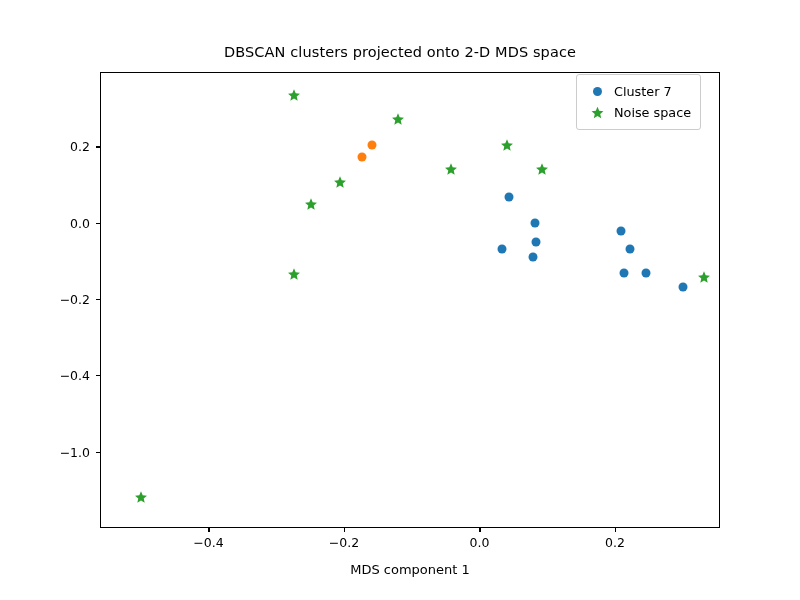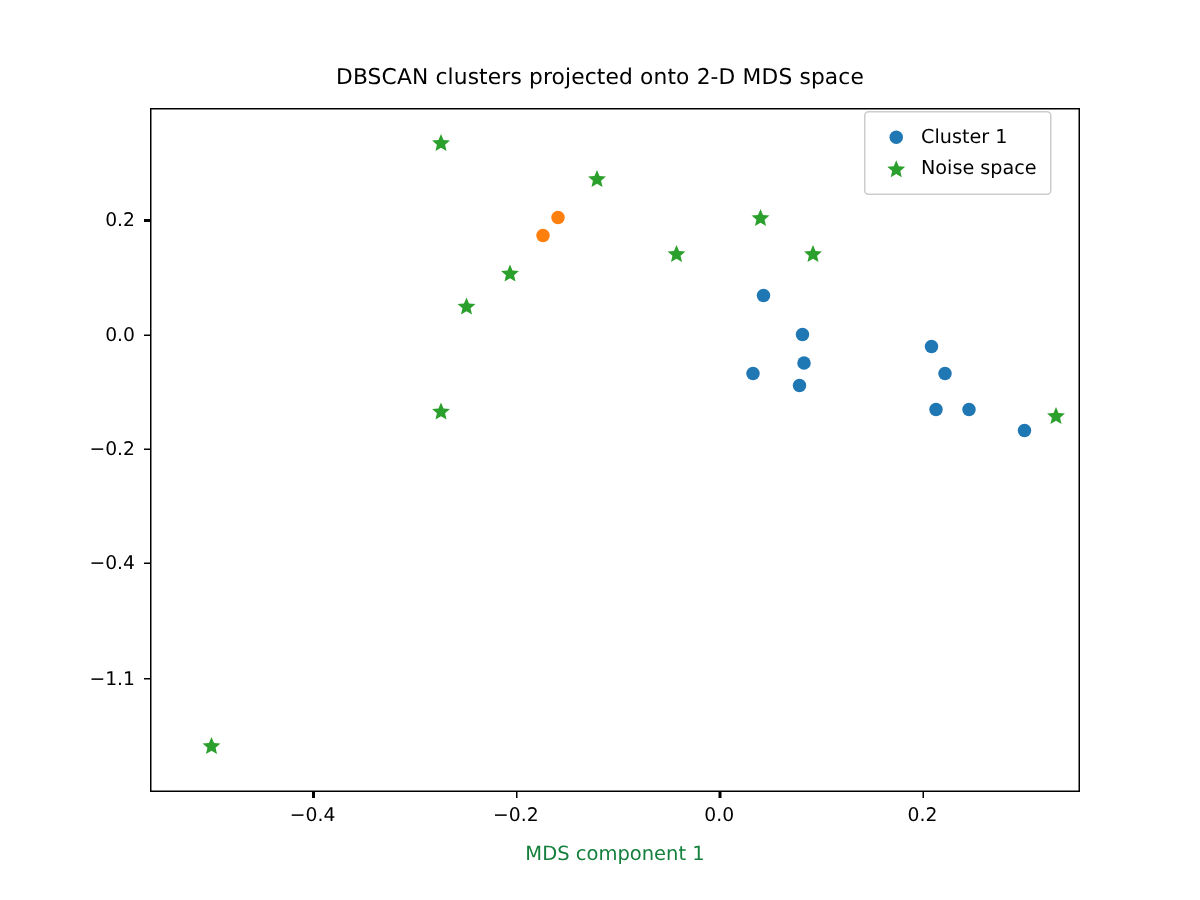--- a/index.html
+++ b/index.html
@@ -95,21 +95,21 @@
     transform: translate(-100%, -50%);
     white-space: nowrap;
   }
   #xlabel {
     position: absolute;
     left: 100px;
     width: 620px;
     top: 562px;
     text-align: center;
     font-size: 13px;
-    color: #15803d;
+    color: #000000;
   }
   #legend {
     position: absolute;
     left: 576px;
     top: 74px;
     border: 0.9px solid #cccccc;
     border-radius: 3px;
     background: #ffffff;
     padding: 6px 9px 6px 7px;
     box-sizing: border-box;
@@ -219,31 +219,31 @@
   <div id="ticks-y">
       <div class="tick-y" style="top: 146.41px;"></div>
       <div class="ticklabel-y" style="top: 146.41px;">0.2</div>
       <div class="tick-y" style="top: 222.728px;"></div>
       <div class="ticklabel-y" style="top: 222.728px;">0.0</div>
       <div class="tick-y" style="top: 299.046px;"></div>
       <div class="ticklabel-y" style="top: 299.046px;">−0.2</div>
       <div class="tick-y" style="top: 375.364px;"></div>
       <div class="ticklabel-y" style="top: 375.364px;">−0.4</div>
       <div class="tick-y" style="top: 451.682px;"></div>
-      <div class="ticklabel-y" style="top: 451.682px;">−1.1</div>
+      <div class="ticklabel-y" style="top: 451.682px;">−1.0</div>
     </div>
 
   <div id="xlabel">MDS component 1</div>
 
   <div id="legend">
       <div class="legend-row">
         <span class="legend-marker">
           <span style="width: 9px; height: 9px; border-radius: 50%; display: block; background: rgb(31, 119, 180);"></span>
         </span>
-        <span class="legend-label">Cluster 1</span>
+        <span class="legend-label">Cluster 7</span>
       </div>
       <div class="legend-row">
         <span class="legend-marker">
           <svg width="13" height="13" viewBox="0 0 24 24">
             <path fill="#2ca02c" d="M12 1.6 L15.1 8.9 L23 9.6 L17 14.8 L18.8 22.5 L12 18.4 L5.2 22.5 L7 14.8 L1 9.6 L8.9 8.9 Z"></path>
           </svg>
         </span>
         <span class="legend-label">Noise space</span>
       </div>
     </div>

